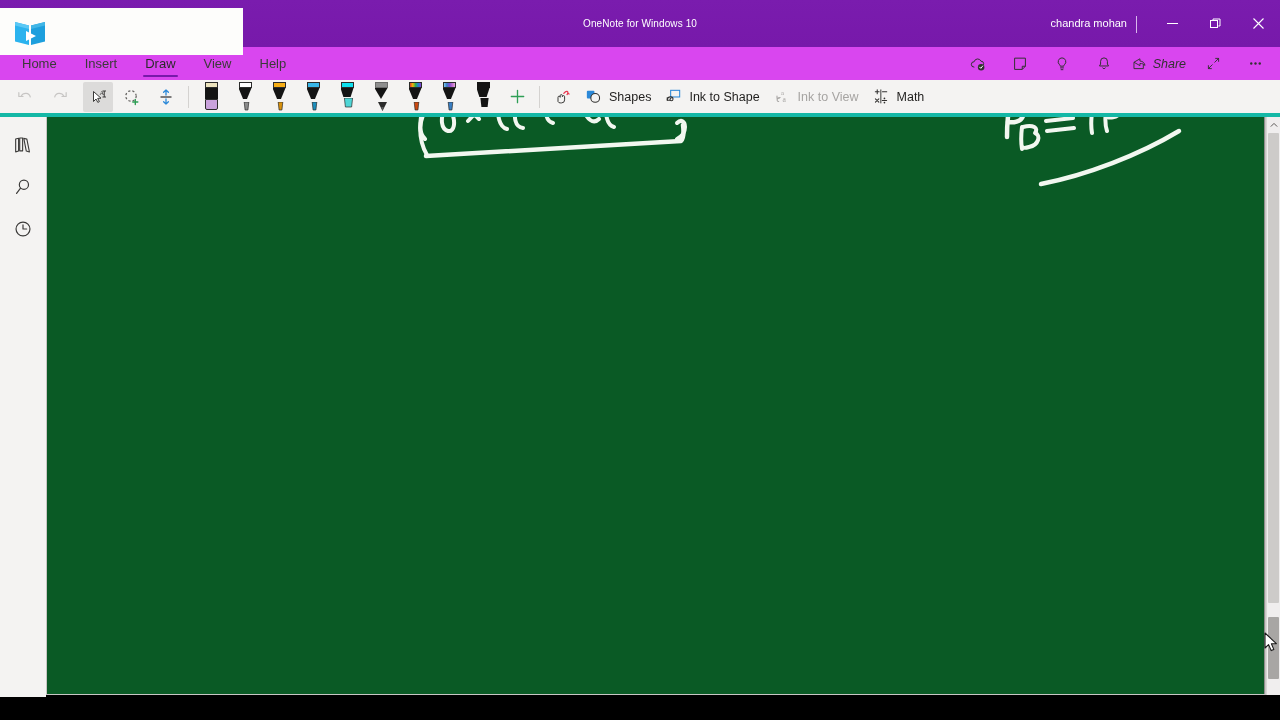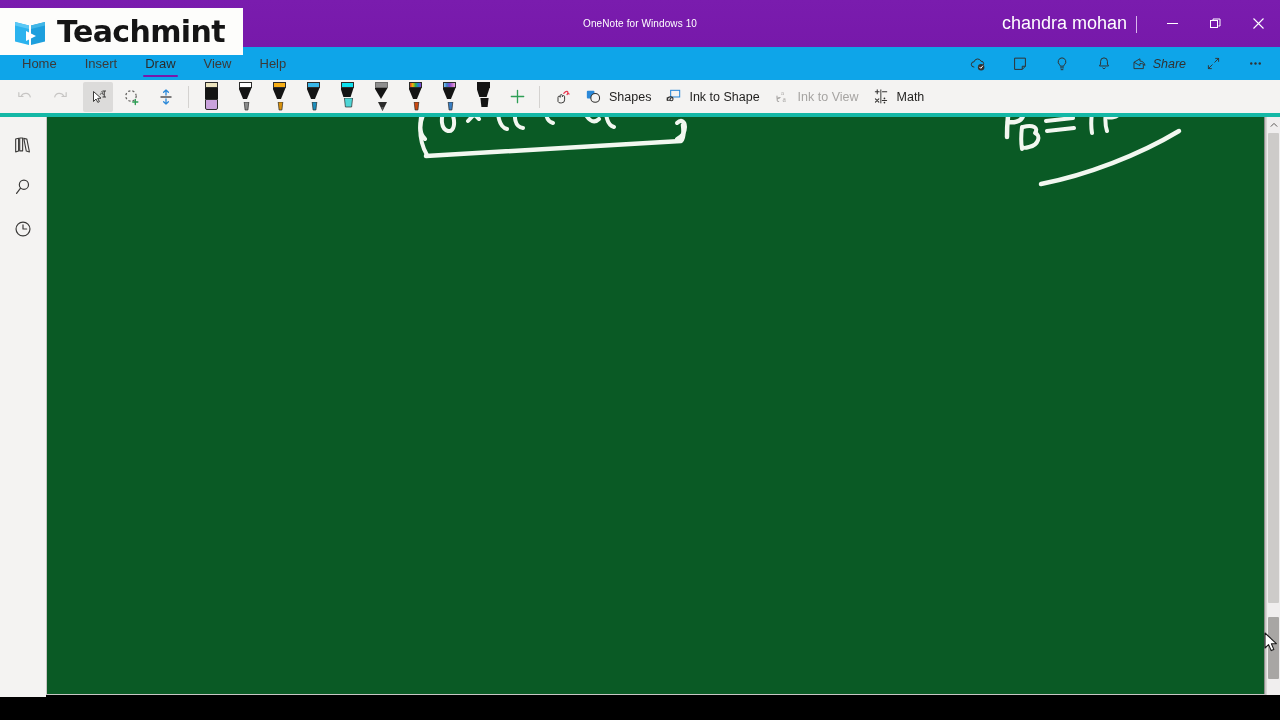--- a/index.html
+++ b/index.html
@@ -42,21 +42,21 @@
     font-size: 10px;
     letter-spacing: .1px;
   }
   .titlebar-user {
     position: absolute;
     right: 153px;
     top: 0;
     height: 47px;
     line-height: 47px;
     color: #ffffff;
-    font-size: 18px;
+    font-size: 11px;
     white-space: nowrap;
     margin-left: 36px;
   }
   .titlebar-sep {
     position: absolute;
     right: 143px;
     top: 16px;
     width: 1px;
     height: 17px;
     background: #d9b8ec;
@@ -104,21 +104,21 @@
     letter-spacing: -0.6px;
     font-family: "DejaVu Sans", sans-serif;
   }
 
   
   .tabrow {
     position: absolute;
     left: 0; top: 47px;
     width: 1280px;
     height: 33px;
-    background: #0ea5e9;
+    background: #d946ef;
   }
   .tabs {
     position: absolute;
     left: 8px; top: 0;
     height: 33px;
     display: flex;
     align-items: center;
   }
   .tab {
     position: relative;
@@ -387,21 +387,20 @@
   <div class="brand">
     <div class="brand-mark">
       <svg width="36" height="36" viewBox="0 0 36 36">
         <path d="M3 8 L17 11.5 L17 31 L3 27.5 Z" fill="#2bb3ee"></path>
         <path d="M33 8 L19 11.5 L19 31 L33 27.5 Z" fill="#1d9fdd"></path>
         <path d="M3 8 L17 11.5 L17 15 L3 11.5 Z" fill="#5ac8f5"></path>
         <path d="M33 8 L19 11.5 L19 15 L33 11.5 Z" fill="#41b6e6"></path>
         <path d="M14 17 L24 22 L14 27 Z" fill="#ffffff"></path>
       </svg>
     </div>
-    <div class="brand-name">Teachmint</div>
   </div>
 
   <div class="tabrow">
     <div class="tabs">
       <div class="tab">Home</div>
       <div class="tab">Insert</div>
       <div class="tab active">Draw</div>
       <div class="tab">View</div>
       <div class="tab">Help</div>
     </div>

